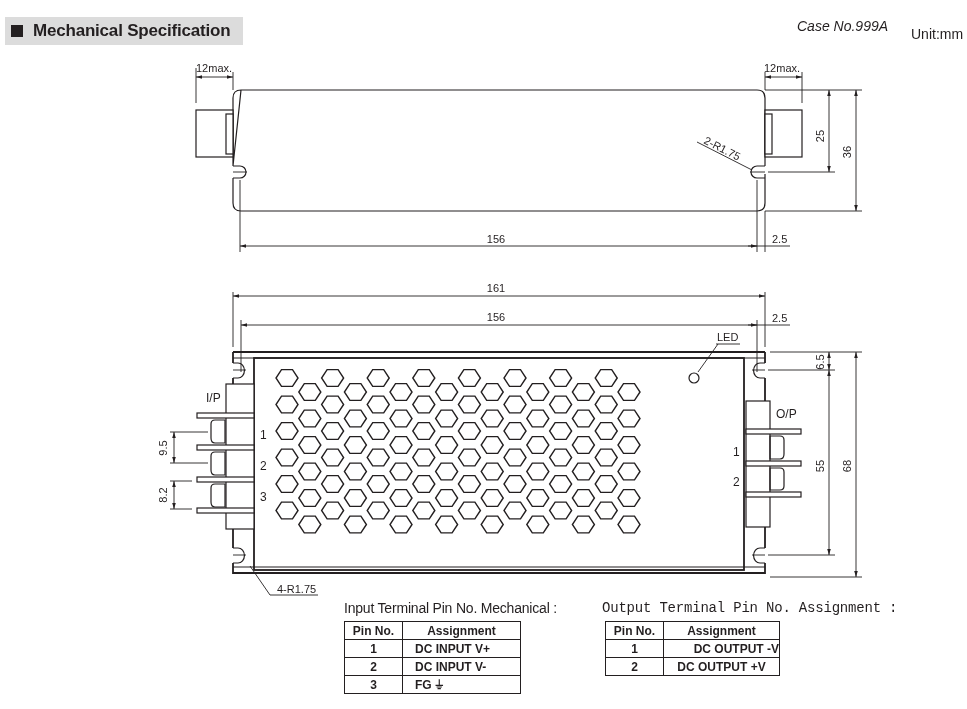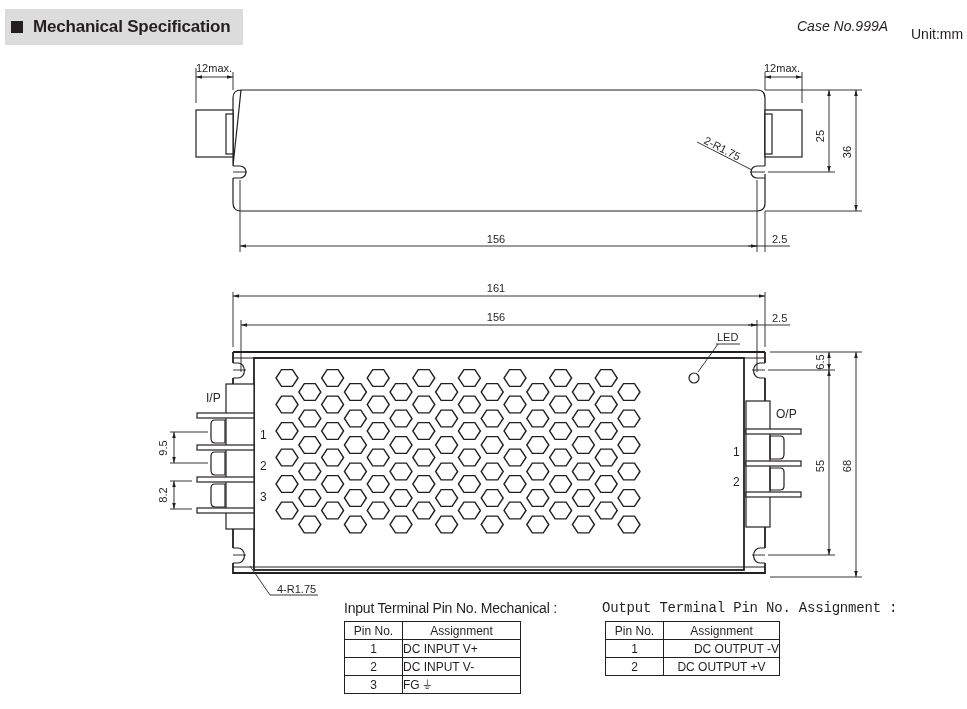--- a/index.html
+++ b/index.html
@@ -1,35 +1,35 @@
 <!DOCTYPE html>
 <html><head>
 <meta charset="utf-8">
 <style>
   html, body { margin: 0; padding: 0; background: #ffffff; }
   body { width: 967px; height: 709px; position: relative; overflow: hidden;
          font-family: "Liberation Sans", sans-serif; color: #231f20; }
-  .title-bar { position: absolute; left: 5px; top: 9px; width: 238px; height: 36px;
+  .title-bar { position: absolute; left: 5px; top: 17px; width: 238px; height: 28px;
                background: #dcdcdc; display: flex; align-items: center; }
   .title-square { width: 12px; height: 12px; background: #231f20; margin-left: 6px; margin-right: 10px; }
   .title-text { font-weight: bold; font-size: 17px; letter-spacing: -0.2px; color: #231f20; }
   .case-no { position: absolute; left: 797px; top: 18px; font-size: 14px; color: #231f20; font-style: italic; }
   .unit { position: absolute; left: 911px; top: 26px; font-size: 14px; color: #231f20; }
   svg.drawing { position: absolute; left: 0; top: 0; }
   svg text { font-family: "Liberation Sans", sans-serif; fill: #231f20; }
   .ln { stroke: #231f20; stroke-width: 1.2; fill: none; }
   .ln-thin { stroke: #231f20; stroke-width: 0.9; fill: none; }
   .ln-thick { stroke: #231f20; stroke-width: 1.8; fill: none; }
   .box { stroke: #231f20; stroke-width: 1.2; fill: #ffffff; }
   .hex { stroke: #231f20; stroke-width: 1.4; fill: #ffffff; }
   .pin-table { position: absolute; border-collapse: collapse; font-size: 12px; color: #231f20; }
-  .pin-table td, .pin-table th { border: 1px solid #231f20; height: 17px; padding: 0; font-weight: normal; }
+  .pin-table td, .pin-table th { border: 1px solid #231f20; height: 17px; padding: 0; font-weight: bold; }
   .pin-table th { text-align: center; }
   .pin-table td.pn { text-align: center; }
-  .pin-table td.as { text-align: left; padding-left: 0; }
+  .pin-table td.as { text-align: left; padding-left: 12px; }
   .table-caption { position: absolute; font-size: 14px; color: #231f20; letter-spacing: -0.2px; }
 </style>
 </head>
 <body>
 
 <div class="title-bar">
   <div class="title-square"></div>
   <span class="title-text">Mechanical Specification</span>
 </div>
 <span class="case-no">Case No.999A</span>

